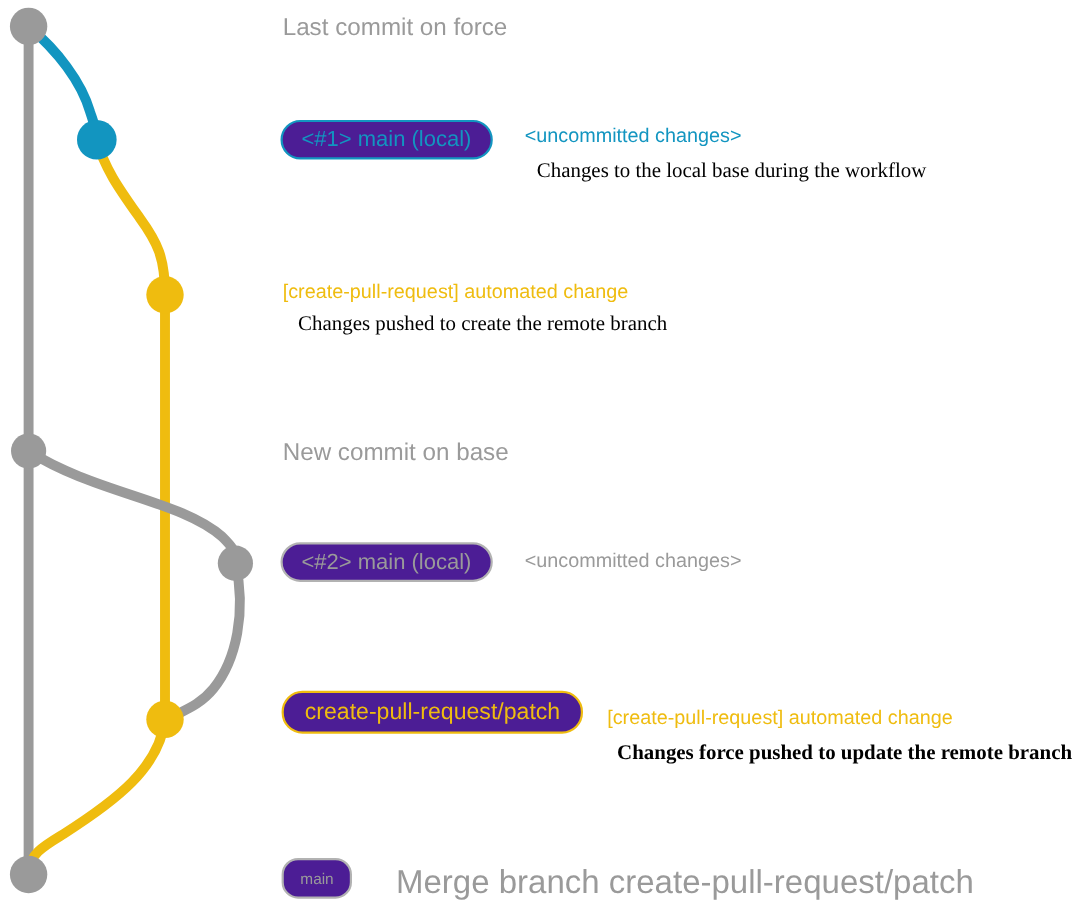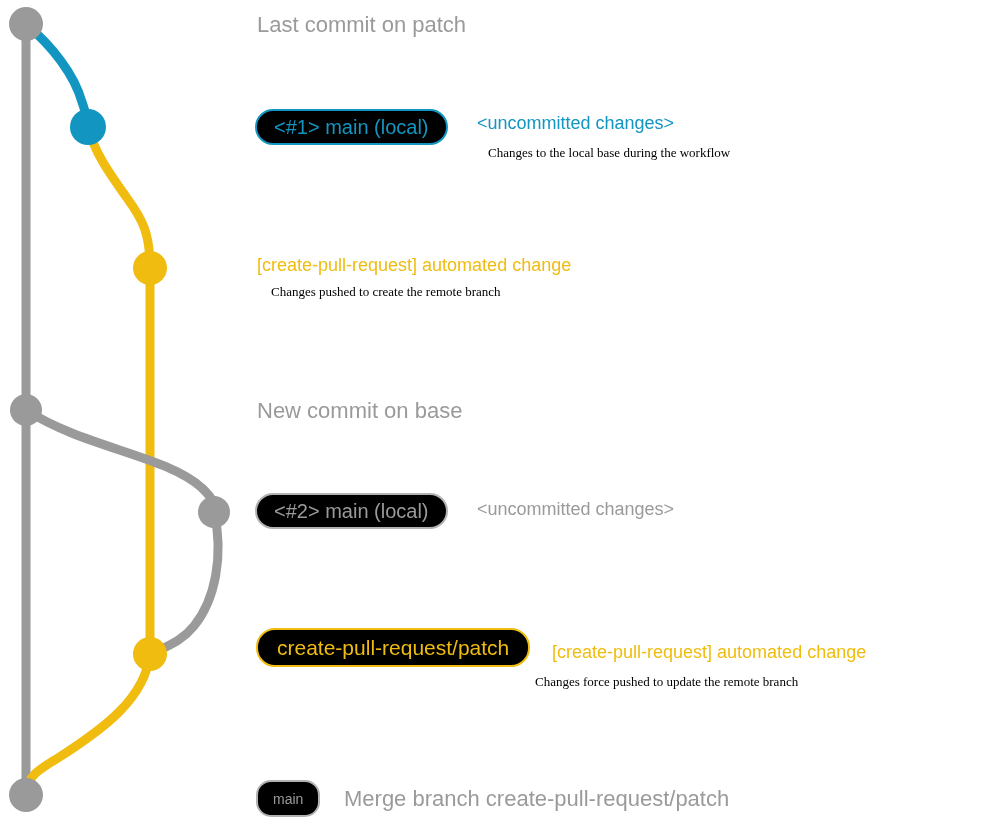--- a/index.html
+++ b/index.html
@@ -25,34 +25,34 @@
   .f-gray{fill:var(--gray);}
   .f-teal{fill:var(--teal);}
   .f-yellow{fill:var(--yellow);}
 
   .note{position:absolute;white-space:nowrap;}
   .t-gray{color:var(--gray);}
   .t-teal{color:var(--teal);}
   .t-yellow{color:var(--yellow);}
   .t-section{font-size:22px;}
   .t-title{font-size:18px;}
-  .t-title-lg{font-size:22px;}
+  .t-title-lg{font-size:30px;margin-left:16px;}
   .t-desc{
     font-family:"Liberation Serif", serif;
-    font-size:13px;
+    font-size:19px;
     color:var(--text_black);
   }
   .badge{
     position:absolute;
     display:inline-flex;
     align-items:center;
     justify-content:center;
     border-style:solid;
     border-width:2px;
-    background:#000000;
+    background:#4c1d95;
     white-space:nowrap;
     box-sizing:border-box;
   }
   .badge-teal{border-color:var(--teal);color:var(--teal);}
   .badge-gray{border-color:var(--gray_border);color:var(--gray);}
   .badge-yellow{border-color:var(--yellow);color:var(--yellow);}
 </style>
 </head>
 <body>
 
@@ -74,34 +74,34 @@
 
     <circle class="f-gray" cx="26" cy="24" r="17"></circle>
     <circle class="f-teal" cx="88" cy="127" r="18"></circle>
     <circle class="f-yellow" cx="150" cy="268" r="17"></circle>
     <circle class="f-gray" cx="26" cy="410" r="16"></circle>
     <circle class="f-gray" cx="214" cy="512" r="16"></circle>
     <circle class="f-yellow" cx="150" cy="654" r="17"></circle>
     <circle class="f-gray" cx="26" cy="795" r="17"></circle>
   </svg>
 
-  <div class="note t-gray t-section" style="left:257px;top:12px;">Last commit on patch</div>
+  <div class="note t-gray t-section" style="left:257px;top:12px;">Last commit on force</div>
 
   <div class="badge badge-teal" style="left:255px;top:109px;height:36px;border-radius:18px;padding:0 17px;font-size:20px;">&lt;#1&gt; main (local)</div>
   <div class="note t-teal t-title" style="left:477px;top:113px;">&lt;uncommitted changes&gt;</div>
   <div class="note t-desc" style="left:488px;top:145px;">Changes to the local base during the workflow</div>
 
   <div class="note t-yellow t-title" style="left:257px;top:255px;">[create-pull-request] automated change</div>
   <div class="note t-desc" style="left:271px;top:284px;">Changes pushed to create the remote branch</div>
 
   <div class="note t-gray t-section" style="left:257px;top:398px;">New commit on base</div>
 
   <div class="badge badge-gray" style="left:255px;top:493px;height:36px;border-radius:18px;padding:0 17px;font-size:20px;">&lt;#2&gt; main (local)</div>
   <div class="note t-gray t-title" style="left:477px;top:499px;">&lt;uncommitted changes&gt;</div>
 
   <div class="badge badge-yellow" style="left:256px;top:628px;height:39px;border-radius:19px;padding:0 19px;font-size:21px;">create-pull-request/patch</div>
   <div class="note t-yellow t-title" style="left:552px;top:642px;">[create-pull-request] automated change</div>
-  <div class="note t-desc" style="left:535px;top:674px;">Changes force pushed to update the remote branch</div>
+  <div class="note t-desc" style="left:561px;top:674px;font-weight:bold;">Changes force pushed to update the remote branch</div>
 
   <div class="badge badge-gray" style="left:256px;top:780px;height:37px;border-radius:15px;padding:0 15px;font-size:14px;">main</div>
   <div class="note t-gray t-title-lg" style="left:344px;top:786px;">Merge branch create-pull-request/patch</div>
 
 </div>
 
 </body></html>

